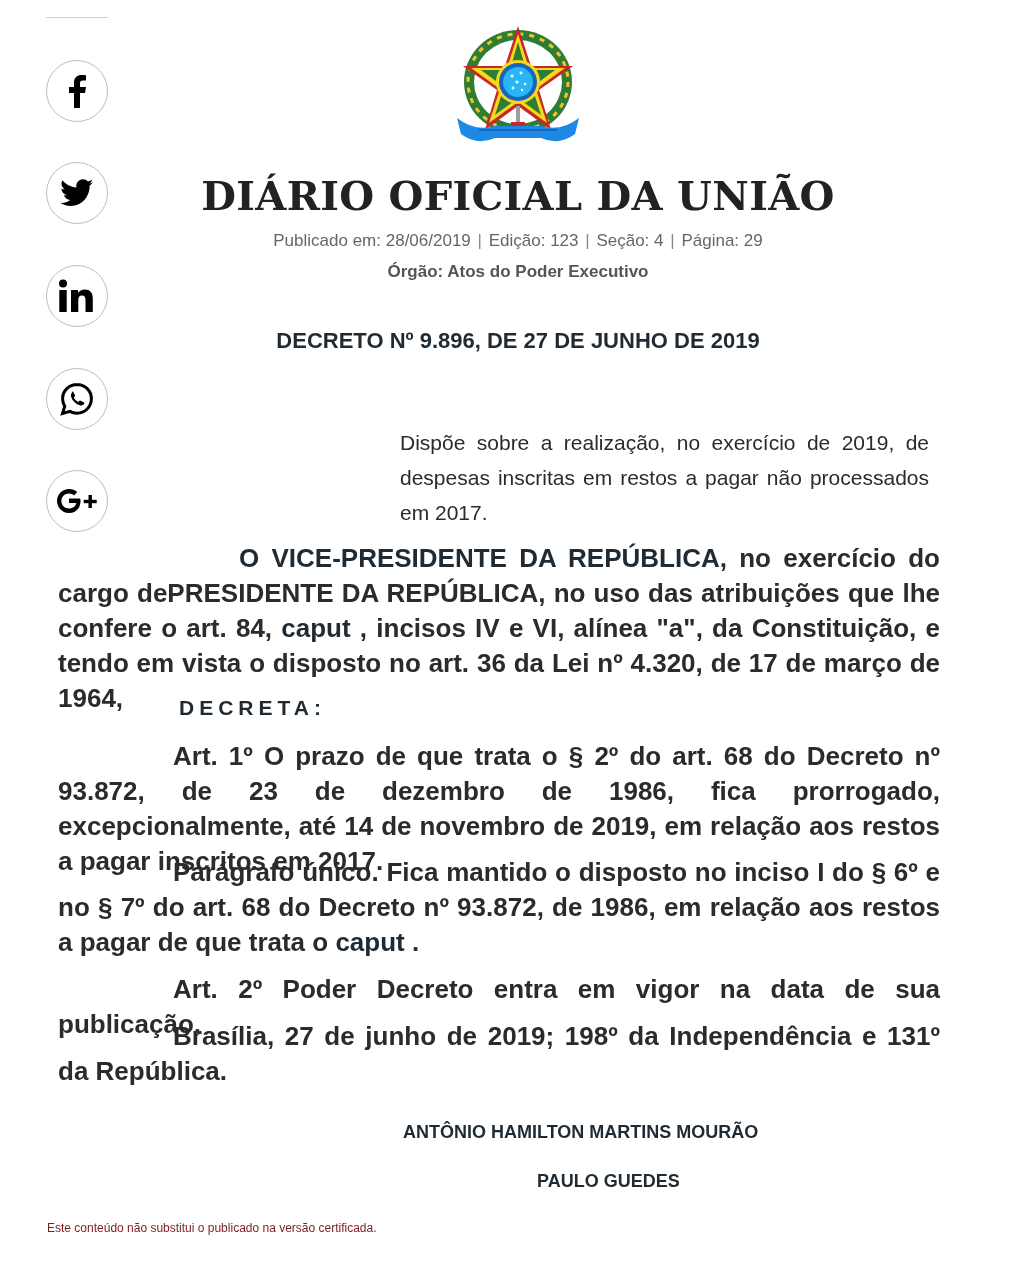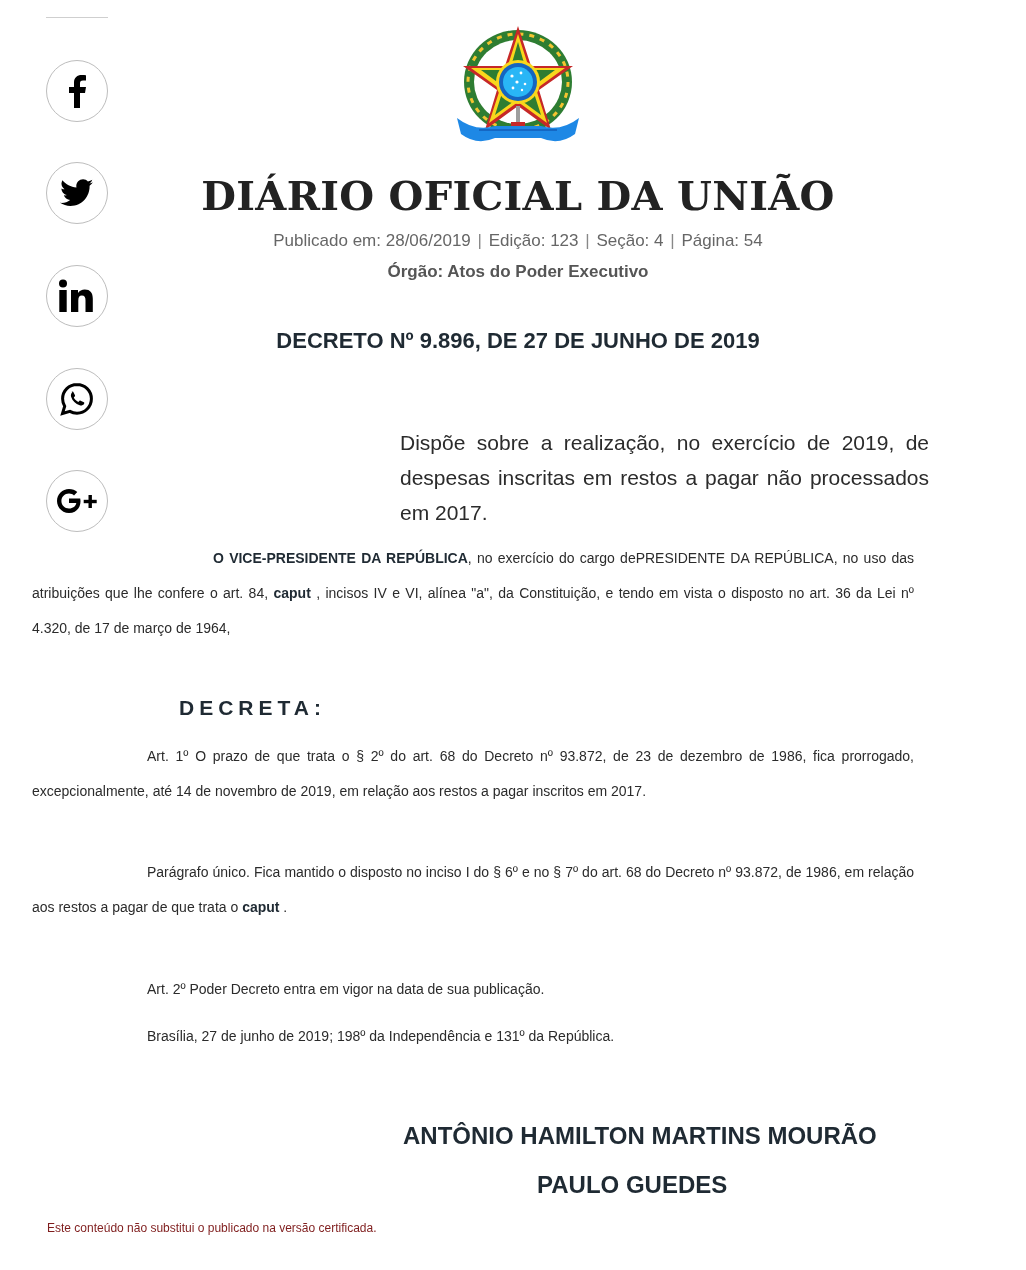--- a/index.html
+++ b/index.html
@@ -35,32 +35,32 @@
   }
   .decree-title {
     position: absolute; left: 0; width: 1036px; top: 328px; text-align: center;
     font-size: 22px; font-weight: bold; color: #1f2a33;
   }
   .ementa {
     position: absolute; left: 400px; width: 529px; top: 398px;
     font-size: 21px; line-height: 35px; color: #2b2b2b; text-align: justify; text-align-last: left; margin-top: 27px;
   }
   .body-text {
-    position: absolute; left: 32px; width: 882px;
-    font-size: 14px; line-height: 35px; color: #2b2b2b; text-align: justify;
+    position: absolute; left: 58px; width: 882px;
+    font-size: 26px; line-height: 35px; color: #2b2b2b; text-align: justify; font-weight: bold;
   }
   .body-text b { color: #1f2a33; }
   .indent { display: inline-block; width: 115px; }
   .indent-big { display: inline-block; width: 181px; }
   .decreta {
     position: absolute; left: 179px; top: 696px; font-size: 21px; font-weight: bold;
     letter-spacing: 5px; color: #1f2a33;
   }
   .signer {
-    position: absolute; font-size: 24px; font-weight: bold; color: #1f2a33;
+    position: absolute; font-size: 18px; font-weight: bold; color: #1f2a33;
   }
   .disclaimer {
     position: absolute; left: 47px; top: 1221px; font-size: 12px; color: #7f1d1d;
   }
 </style>
 </head>
 <body>
 
 <div class="share-rail">
   <div class="rule"></div>
@@ -134,21 +134,21 @@
 
 <div class="masthead-title">DIÁRIO OFICIAL DA UNIÃO</div>
 
 <div class="pub-meta">
   <span>Publicado em: 28/06/2019</span>
   <span class="sep">|</span>
   <span>Edição: 123</span>
   <span class="sep">|</span>
   <span>Seção: 4</span>
   <span class="sep">|</span>
-  <span>Página: 54</span>
+  <span>Página: 29</span>
 </div>
 
 <div class="orgao">Órgão: Atos do Poder Executivo</div>
 
 <div class="decree-title">DECRETO Nº 9.896, DE 27 DE JUNHO DE 2019</div>
 
 <div class="ementa">Dispõe sobre a realização, no exercício de 2019, de despesas inscritas em restos a pagar não processados em 2017.</div>
 
 <div class="body-text" style="top:541px"><span class="indent-big"></span><b>O VICE-PRESIDENTE DA REPÚBLICA</b><span>, no exercício do cargo dePRESIDENTE DA REPÚBLICA, no uso das atribuições que lhe confere o art. 84, </span><b>caput</b><span> , incisos IV e VI, alínea "a", da Constituição, e tendo em vista o disposto no art. 36 da Lei nº 4.320, de 17 de março de 1964,</span></div>
 

